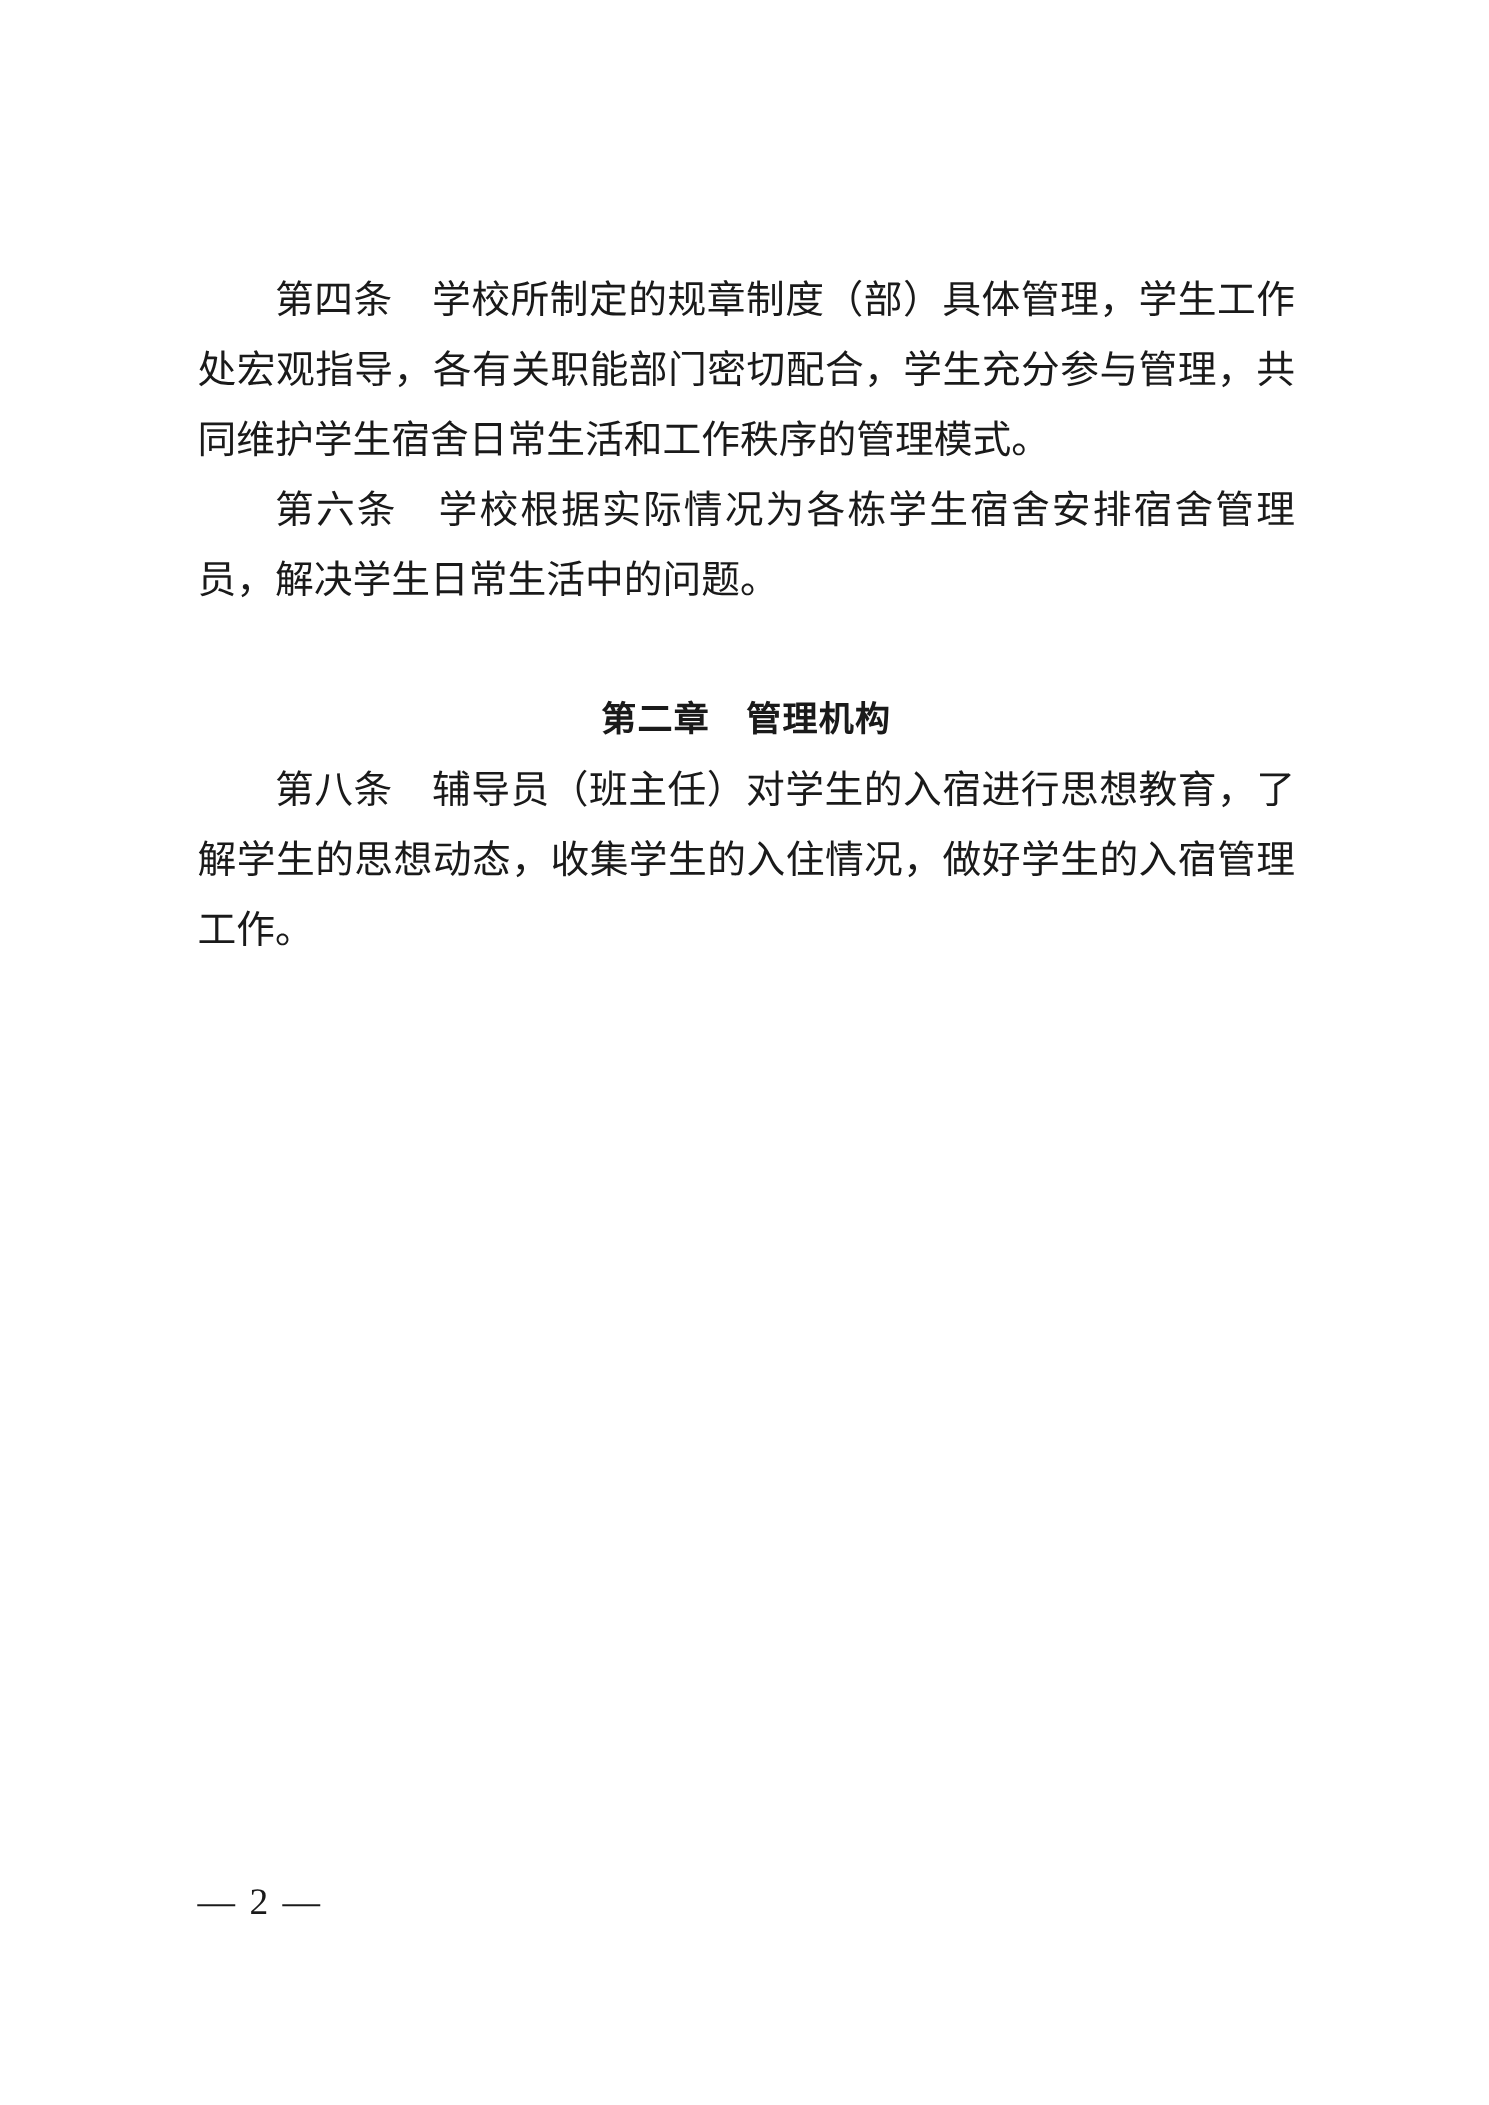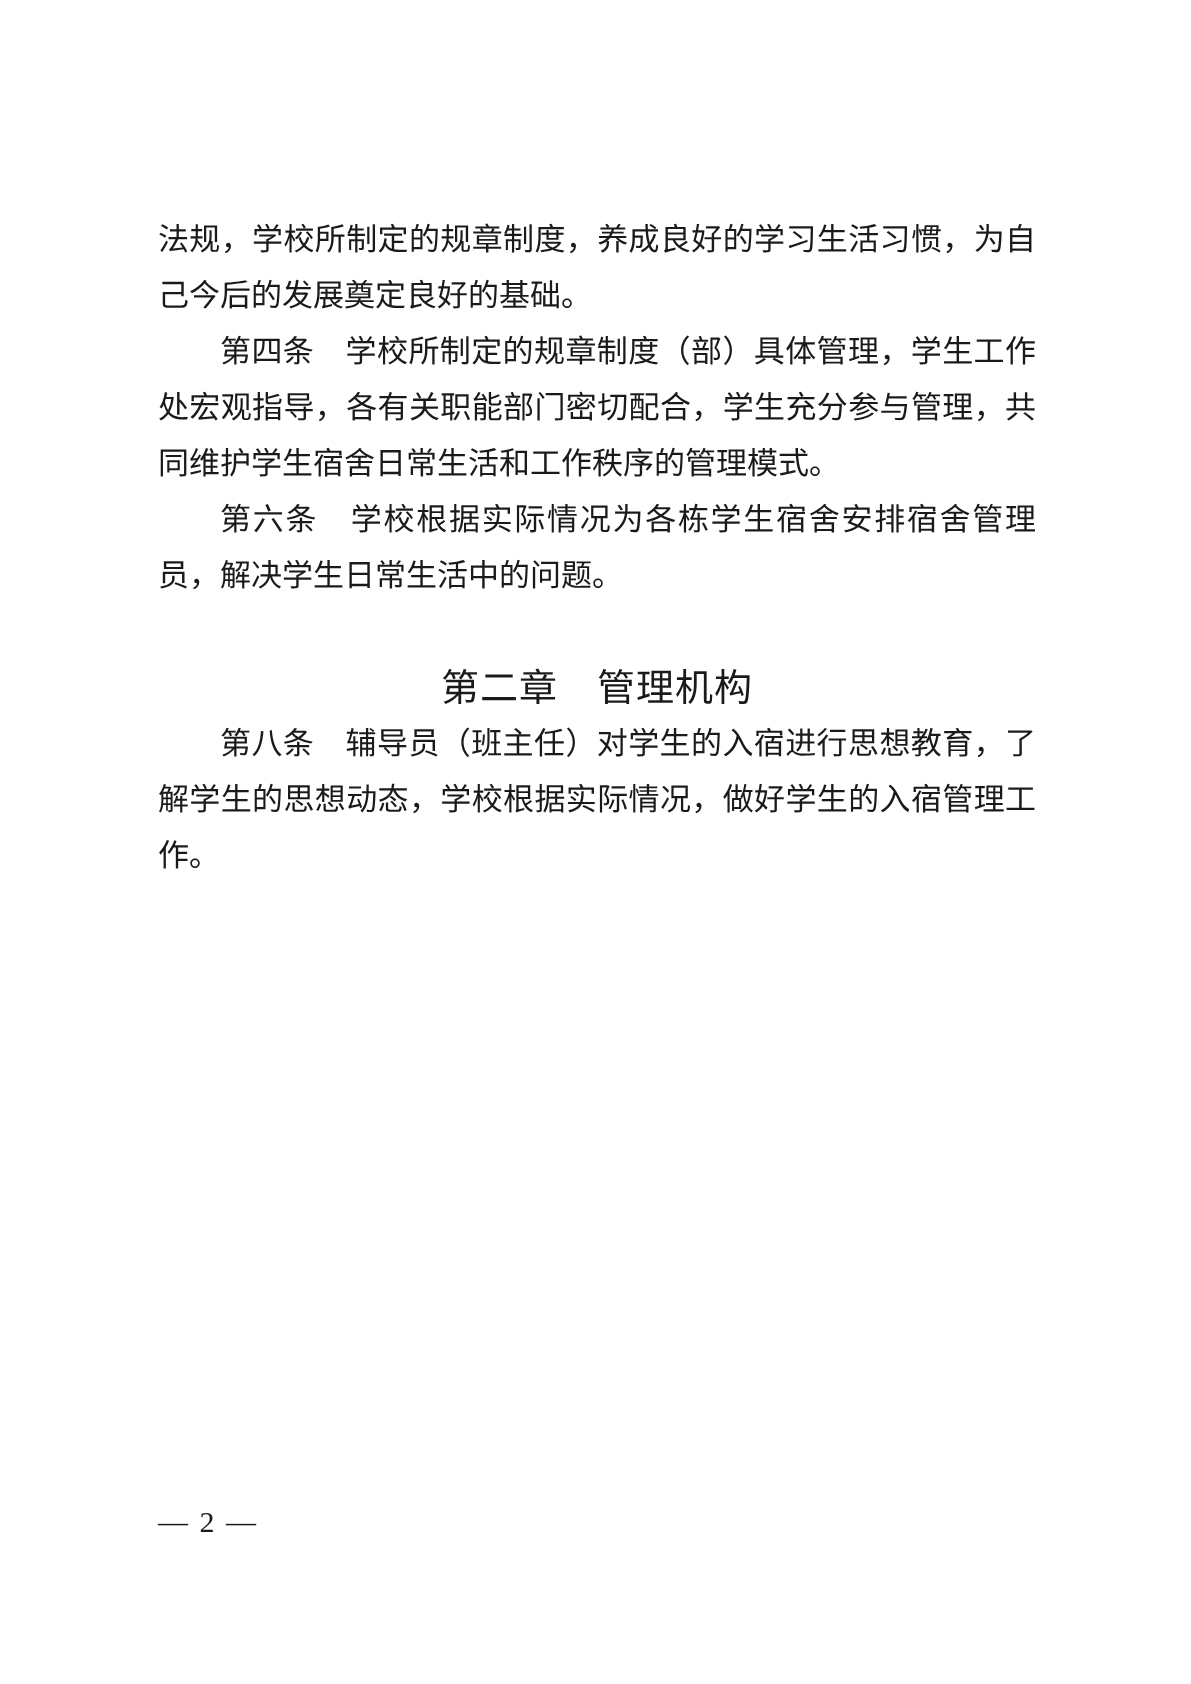--- a/index.html
+++ b/index.html
@@ -33,22 +33,22 @@
     padding: 0;
     text-indent: 2em;
   }
   .para.no-indent {
     text-indent: 0;
   }
   .chapter {
     margin: 56px 0 0 0;
     padding: 0;
     font-family: "Liberation Sans", sans-serif;
-    font-weight: 400;
-    font-size: 38px;
+    font-weight: 700;
+    font-size: 28px;
     line-height: 56px;
     text-align: center;
     text-indent: 0;
     letter-spacing: 1px;
   }
   .footer {
     position: absolute;
     left: 158px;
     top: 1502px;
     font-family: "Liberation Serif", serif;
@@ -56,20 +56,19 @@
     line-height: 40px;
     letter-spacing: 2px;
     color: #1a1a1a;
   }
 </style>
 </head>
 <body>
 
 <div class="page">
   <div class="doc-body">
-    <p class="para no-indent">法规，学校所制定的规章制度，养成良好的学习生活习惯，为自己今后的发展奠定良好的基础。</p>
     <p class="para">第四条　学校所制定的规章制度（部）具体管理，学生工作处宏观指导，各有关职能部门密切配合，学生充分参与管理，共同维护学生宿舍日常生活和工作秩序的管理模式。</p>
     <p class="para">第六条　学校根据实际情况为各栋学生宿舍安排宿舍管理员，解决学生日常生活中的问题。</p>
     <h2 class="chapter">第二章　管理机构</h2>
-    <p class="para">第八条　辅导员（班主任）对学生的入宿进行思想教育，了解学生的思想动态，学校根据实际情况，做好学生的入宿管理工作。</p>
+    <p class="para">第八条　辅导员（班主任）对学生的入宿进行思想教育，了解学生的思想动态，收集学生的入住情况，做好学生的入宿管理工作。</p>
   </div>
   <div class="footer">— 2 —</div>
 </div>
 
 </body></html>

